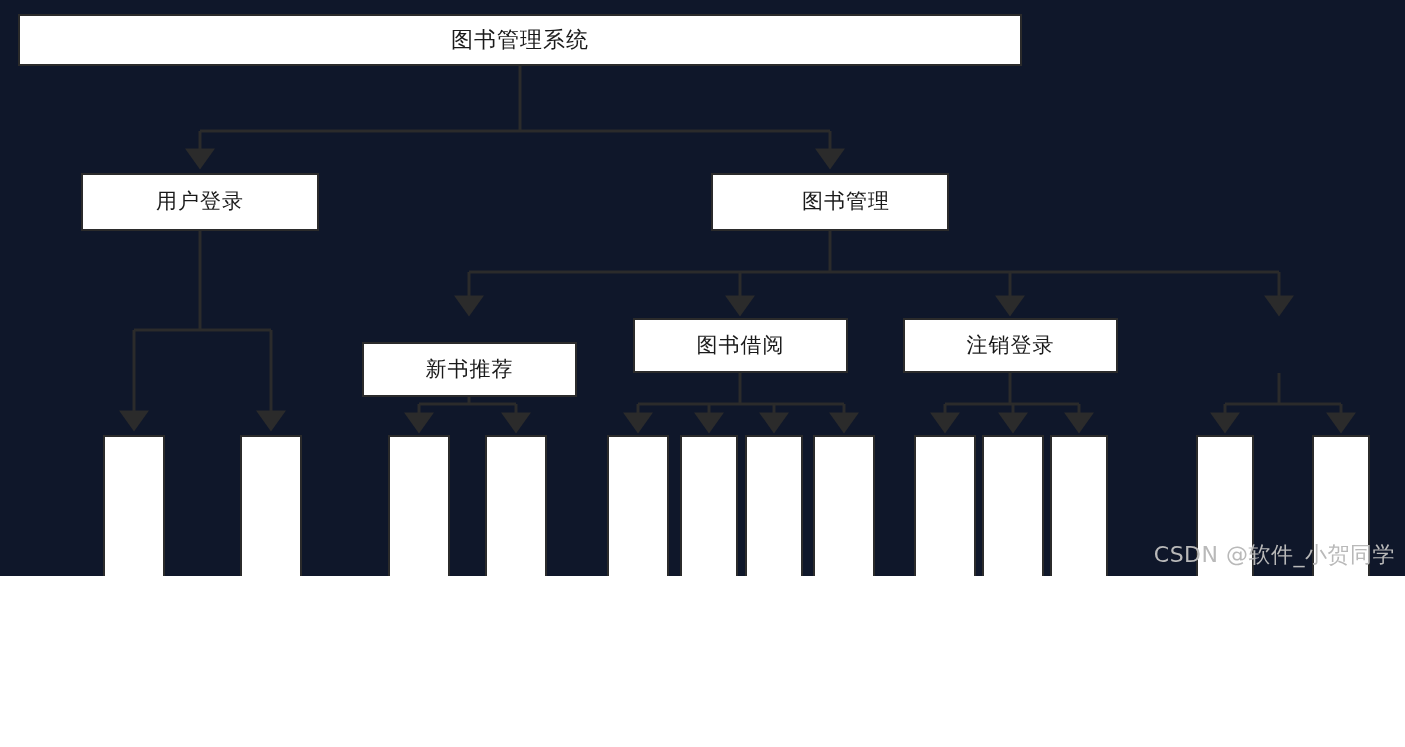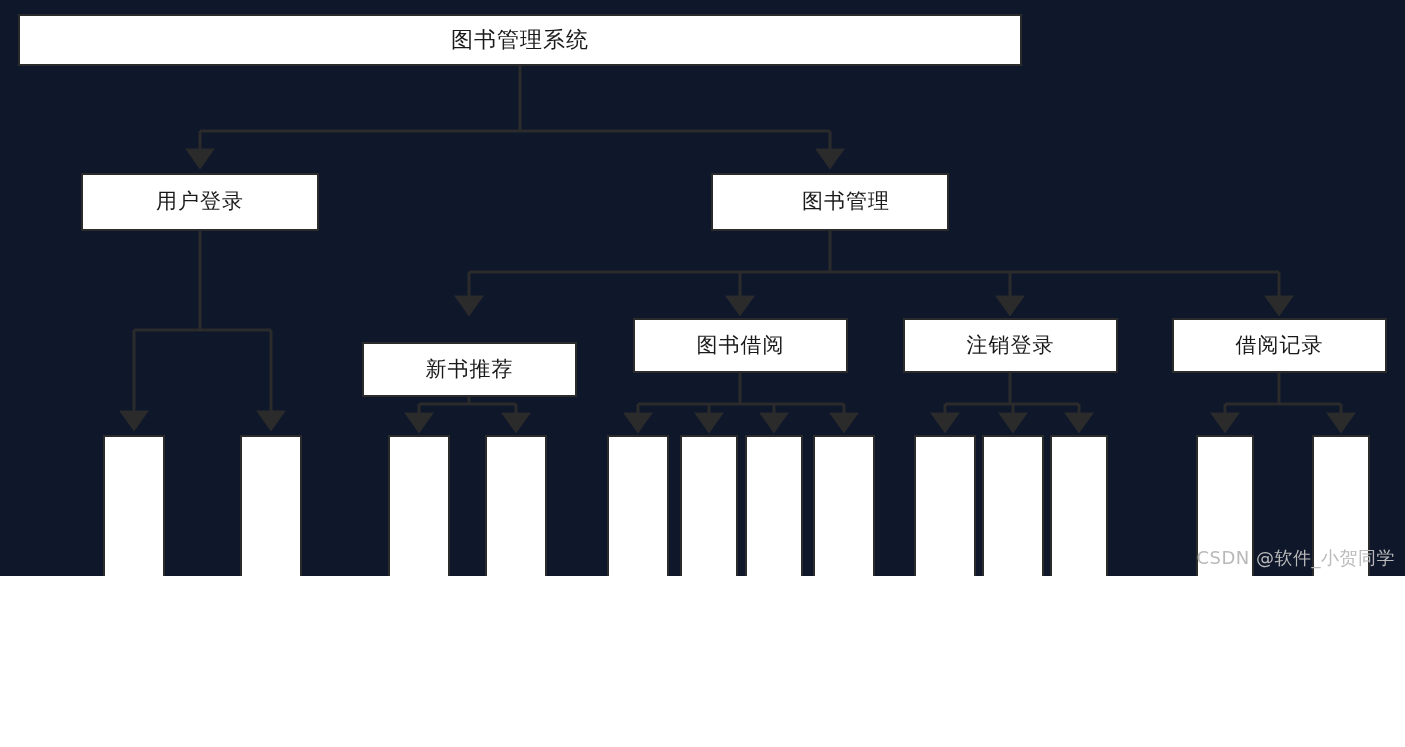--- a/index.html
+++ b/index.html
@@ -57,21 +57,21 @@
     justify-content: center;
     white-space: nowrap;
   }
   .node-v.v-center {
     align-items: center;
   }
   .watermark {
     position: absolute;
     right: 10px;
     bottom: 6px;
-    font-size: 18px;
+    font-size: 22px;
     color: #b9b9b9;
     letter-spacing: 0.5px;
     white-space: nowrap;
     user-select: none;
   }
 </style>
 </head>
 <body>
 
 <div id="diagram-canvas">
@@ -139,23 +139,20 @@
 
   <div class="node node-h" style="left:362px; top:318px; width:215px; height:55px;margin-top:24px;">
     <span>新书推荐</span>
   </div>
   <div class="node node-h" style="left:633px; top:318px; width:215px; height:55px;">
     <span>图书借阅</span>
   </div>
   <div class="node node-h" style="left:903px; top:318px; width:215px; height:55px;">
     <span>注销登录</span>
   </div>
-  <div class="node node-h" style="left:1172px; top:318px; width:215px; height:55px;">
-    <span>借阅记录</span>
-  </div>
 
   <div class="node node-v v-center" style="left:103px; top:435px; width:62px; height:298px;">
     <span>用户登录</span>
   </div>
   <div class="node node-v v-center" style="left:240px; top:435px; width:62px; height:298px;">
     <span>注销登录</span>
   </div>
 
   <div class="node node-v v-center" style="left:388px; top:435px; width:62px; height:298px;">
     <span>查询图书</span>

